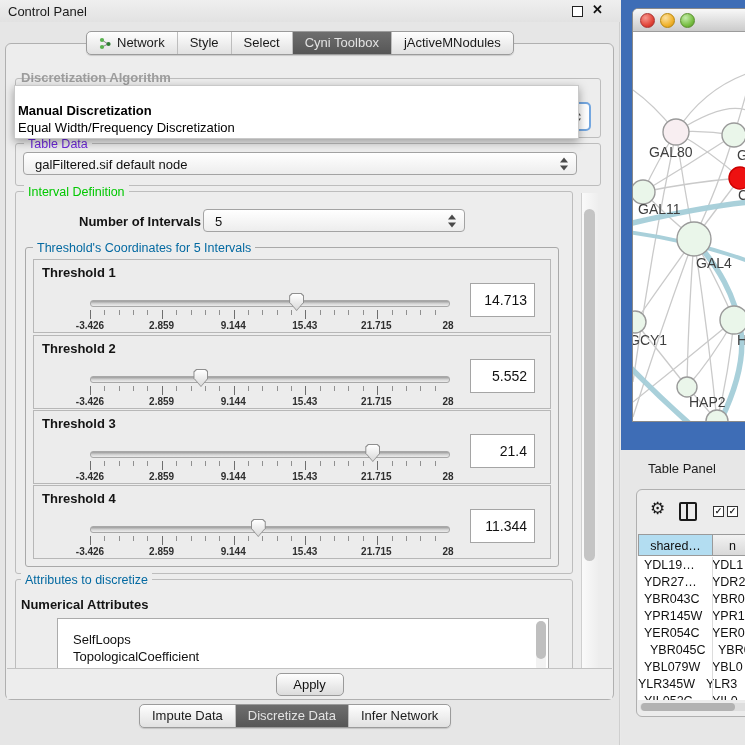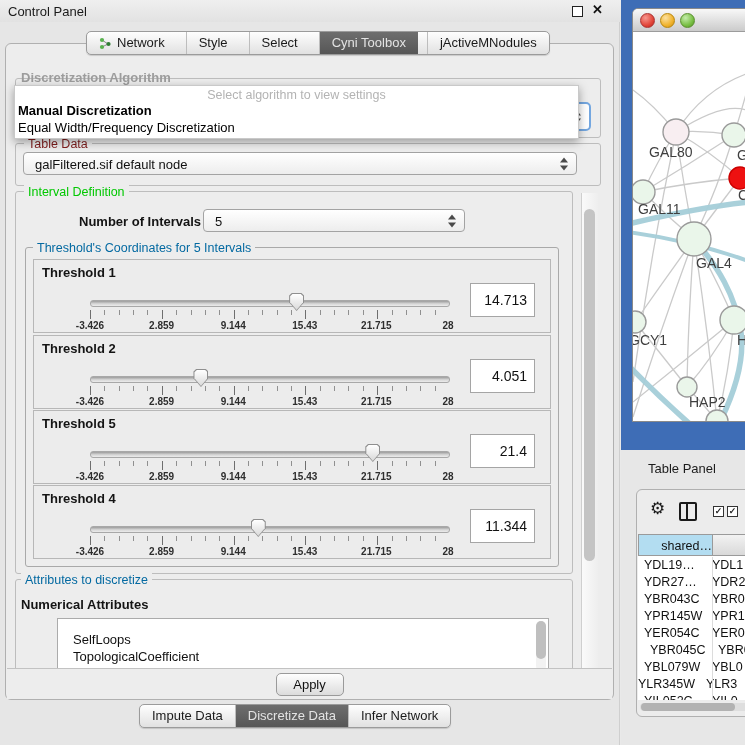--- a/index.html
+++ b/index.html
@@ -105,41 +105,41 @@
 
   .tp-region{left:621px;top:450px;width:124px;height:295px;background:#e7e7e7;}
   .tp-title{left:27px;top:11px;font-size:13px;color:#1c1c1c;}
   .tp-inner{left:15px;top:39px;width:116px;height:226px;background:#ececec;border:1px solid #b0b0b0;border-radius:6px;}
   .gear{position:absolute;left:13px;top:9px;font-size:17px;color:#1a1a1a;line-height:20px;}
   .spliticon{position:absolute;left:42px;top:12px;width:14px;height:15px;border:2px solid #1a1a1a;border-radius:2px;}
   .spliticon::after{content:"";position:absolute;left:5px;top:0;width:2px;height:15px;background:#1a1a1a;}
   .cbx{position:absolute;top:16px;width:9px;height:9px;border:1.5px solid #333;background:#fff;font-size:9px;
        line-height:9px;text-align:center;color:#222;font-weight:bold;}
   .tp-table{position:absolute;left:1px;top:44px;width:114px;height:166px;background:#fff;overflow:hidden;}
-  .tp-hcell{position:absolute;top:0;height:22px;font-size:12.5px;line-height:22px;text-align:right;
+  .tp-hcell{position:absolute;top:0;height:22px;font-size:12.5px;line-height:22px;text-align:center;
             border:1px solid #9a9a9a;box-sizing:border-box;}
   .tp-rows{position:absolute;left:0;top:23px;width:114px;height:143px;}
   .tp-row{height:17px;font-size:12.5px;line-height:17px;white-space:nowrap;}
   .tp-row span{display:inline-block;overflow:hidden;}
   .coldiv{position:absolute;left:74px;top:23px;width:1px;height:143px;background:#dcdcdc;}
   .h-scroll{position:absolute;left:3px;top:213px;width:108px;height:8px;background:#dedede;border-radius:4px;}
   .h-thumb{position:absolute;left:1px;top:0;width:94px;height:8px;background:#b2b2b2;border-radius:4px;}
 </style>
 </head>
 <body>
 
 <div class="abs cp-window">
 
   <div class="abs cp-titlebar">
     <div class="abs cp-title">Control Panel</div>
     <div class="abs float-ico"></div>
     <div class="abs close-ico">✕</div>
   </div>
 
-  <div class="abs seg" style="left:86px;top:31px;gap:9px;">
+  <div class="abs seg" style="left:86px;top:31px;">
     <div class="seg-item">
       <svg class="netico" viewBox="0 0 13 13">
         <line x1="3" y1="3" x2="9" y2="7" stroke="#8a8a8a" stroke-width="1"></line>
         <line x1="3" y1="10" x2="9" y2="7" stroke="#8a8a8a" stroke-width="1"></line>
         <circle cx="3" cy="3" r="2.1" fill="#59b24e"></circle>
         <circle cx="3" cy="10" r="2.1" fill="#59b24e"></circle>
         <circle cx="9.5" cy="7" r="2.1" fill="#2e7d32"></circle>
       </svg>
       <span>Network</span>
     </div>
@@ -159,27 +159,26 @@
 
   <div class="abs main-panel">
 
     <div class="abs ghost-label">Discretization Algorithm</div>
     <div class="fieldset" style="left:9px;top:34px;width:584px;height:58px;"></div>
     <div class="abs focus-sliver">
       <span class="stepper"></span>
     </div>
 
     <div class="abs dropdown-pop">
-      <div class="pop-hint">Select algorithm to view settings</div>
       <div class="pop-opt1">Manual Discretization</div>
       <div class="pop-opt2">Equal Width/Frequency Discretization</div>
     </div>
 
     <div class="fieldset" style="left:9px;top:99px;width:584px;height:41px;">
-      <div class="legend dark" style="left:8px;top:-7px;font-weight:normal;color:#7f1d1d;">Table Data</div>
+      <div class="legend dark" style="left:8px;top:-7px;font-weight:normal;color:#6d28d9;">Table Data</div>
     </div>
     <div class="combo" style="left:17px;top:108px;width:554px;">
       <span>galFiltered.sif default node</span>
       <span class="stepper"></span>
     </div>
 
     <div class="fieldset" style="left:9px;top:147px;width:556px;height:381px;">
       <div class="legend green" style="left:8px;top:-7px;">Interval Definition</div>
     </div>
 
@@ -219,25 +218,25 @@
         <div class="ticks"></div>
         <div class="scale">
           <span class="p0">-3.426</span>
           <span class="p1">2.859</span>
           <span class="p2">9.144</span>
           <span class="p3">15.43</span>
           <span class="p4">21.715</span>
           <span class="p5">28</span>
         </div>
       </div>
-      <div class="th-value">4.051</div>
+      <div class="th-value">5.552</div>
     </div>
 
     <div class="th-box" style="top:366px;">
-      <div class="th-label">Threshold 5</div>
+      <div class="th-label">Threshold 3</div>
       <div class="th-slider">
         <div class="track"></div>
         <div class="thumb" style="left: 275.314px;"></div>
         <div class="ticks"></div>
         <div class="scale">
           <span class="p0">-3.426</span>
           <span class="p1">2.859</span>
           <span class="p2">9.144</span>
           <span class="p3">15.43</span>
           <span class="p4">21.715</span>

